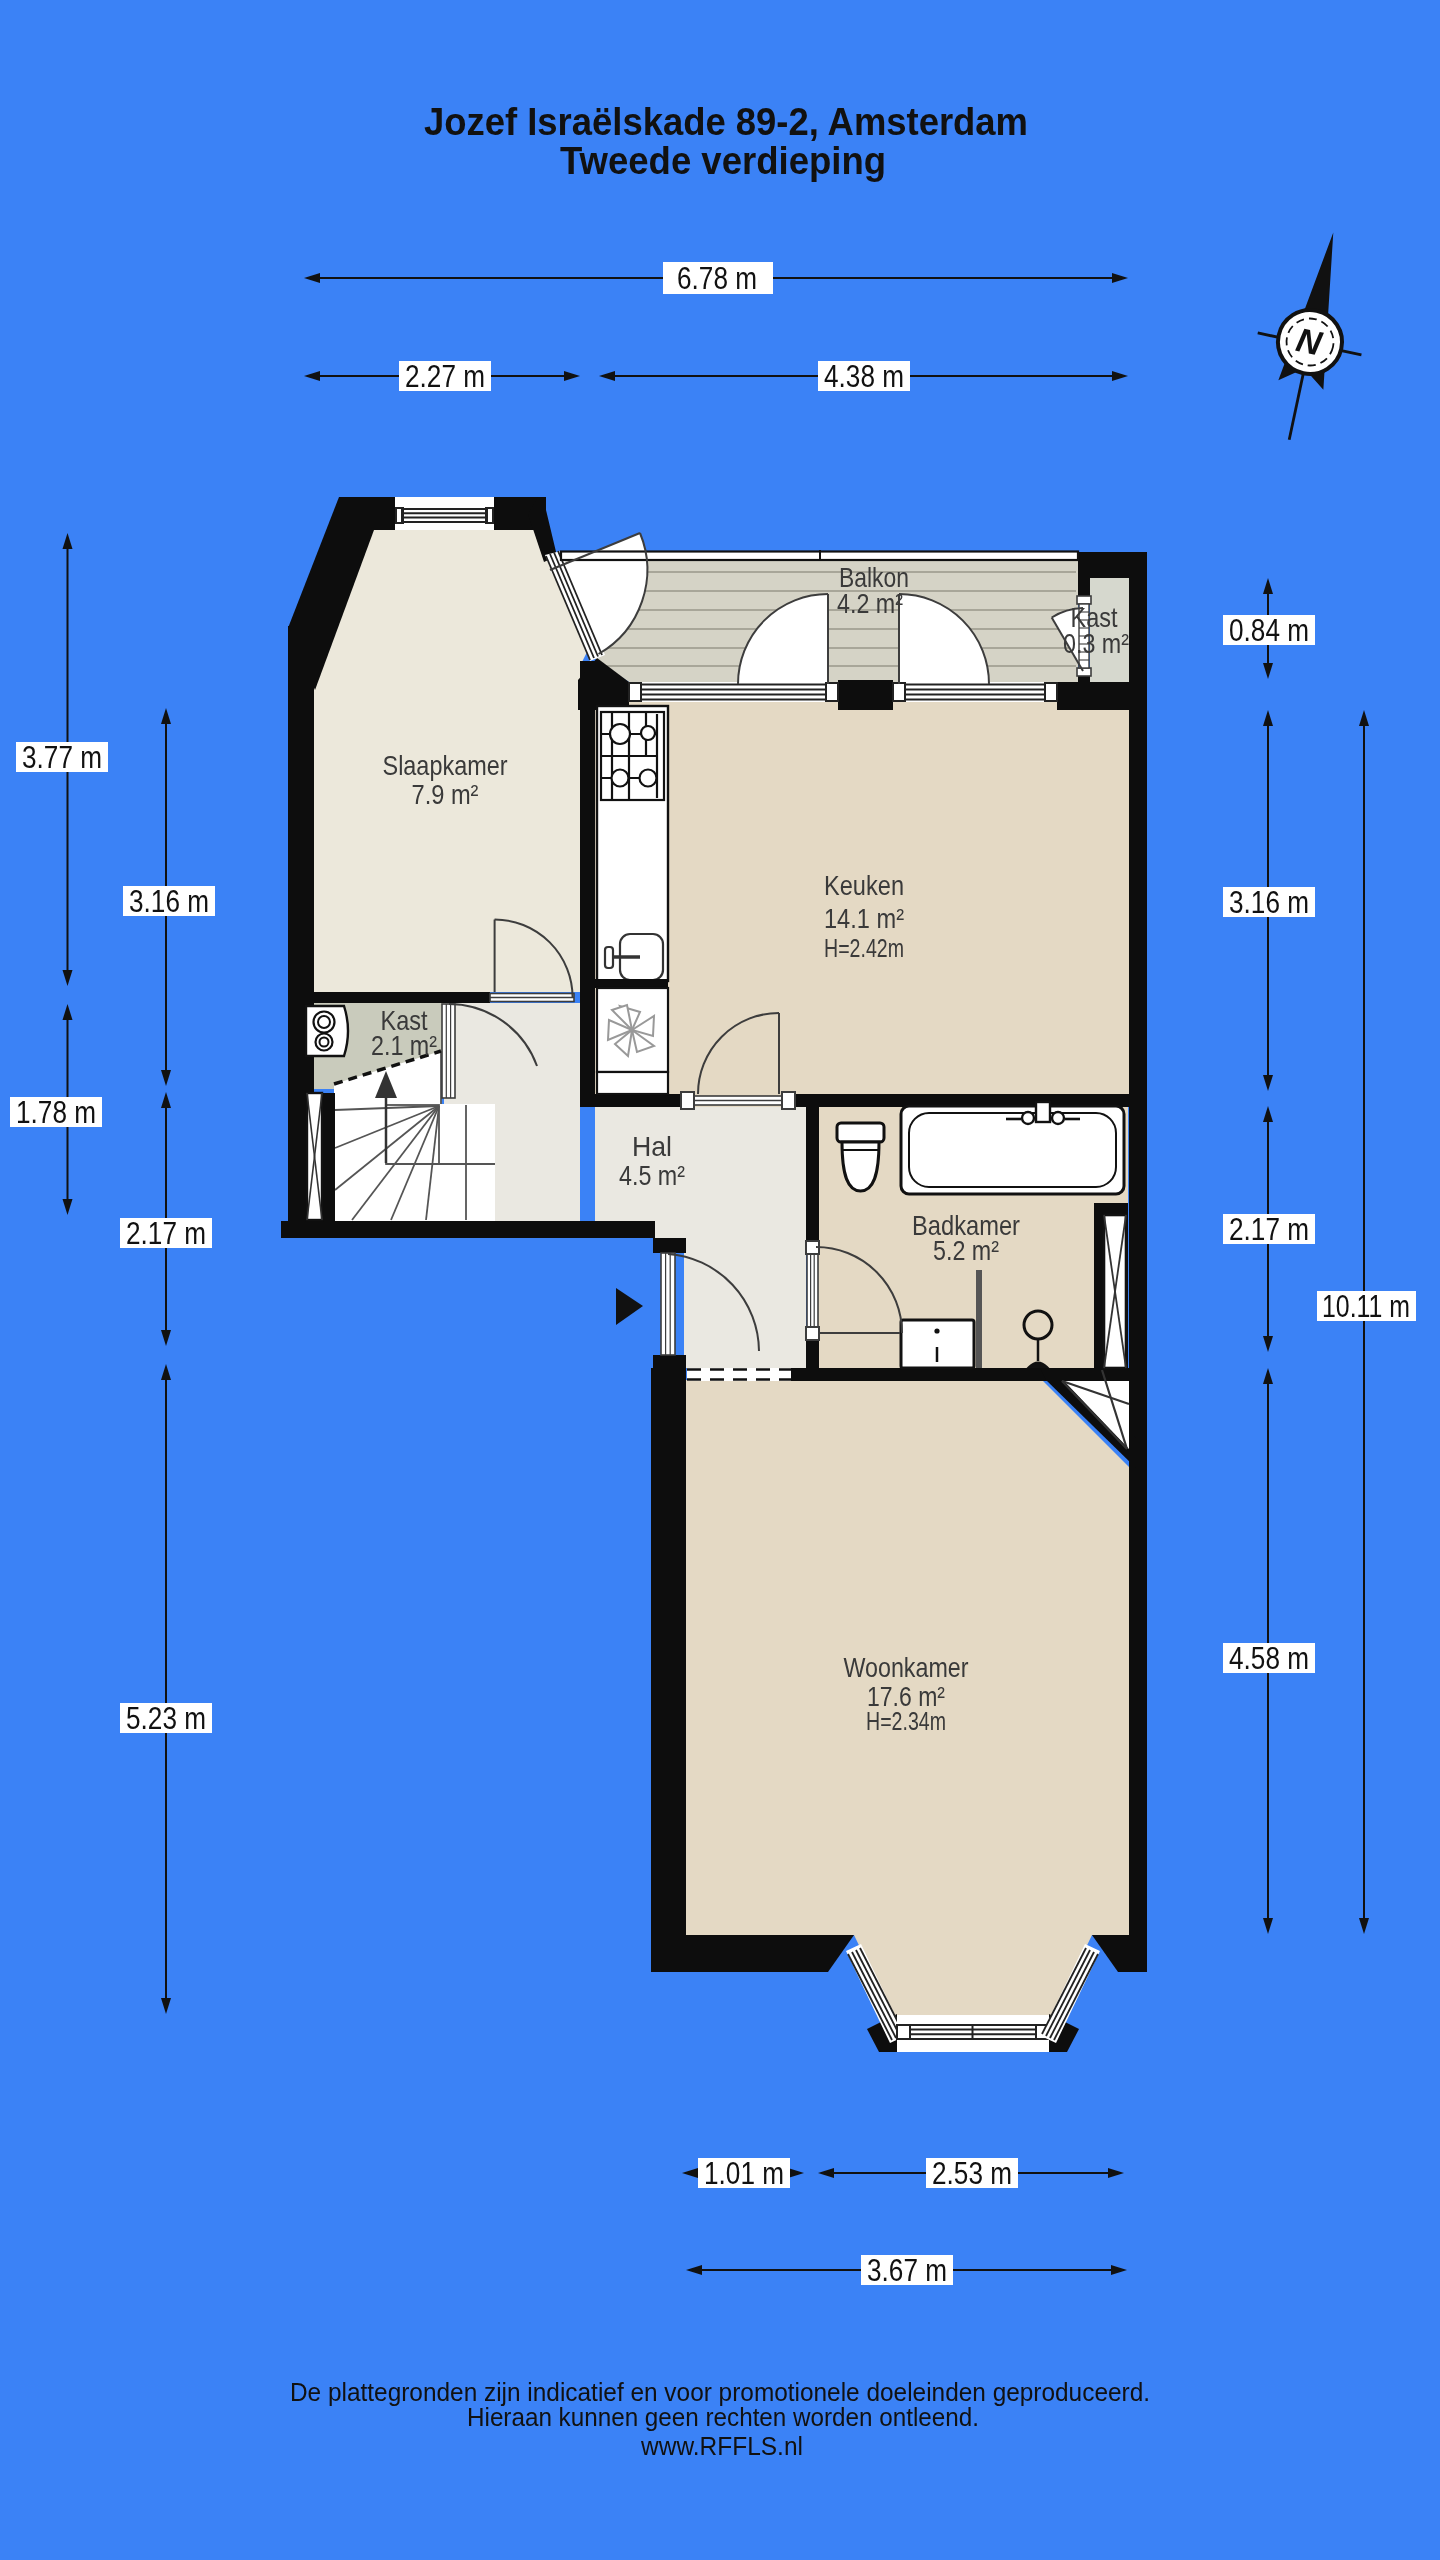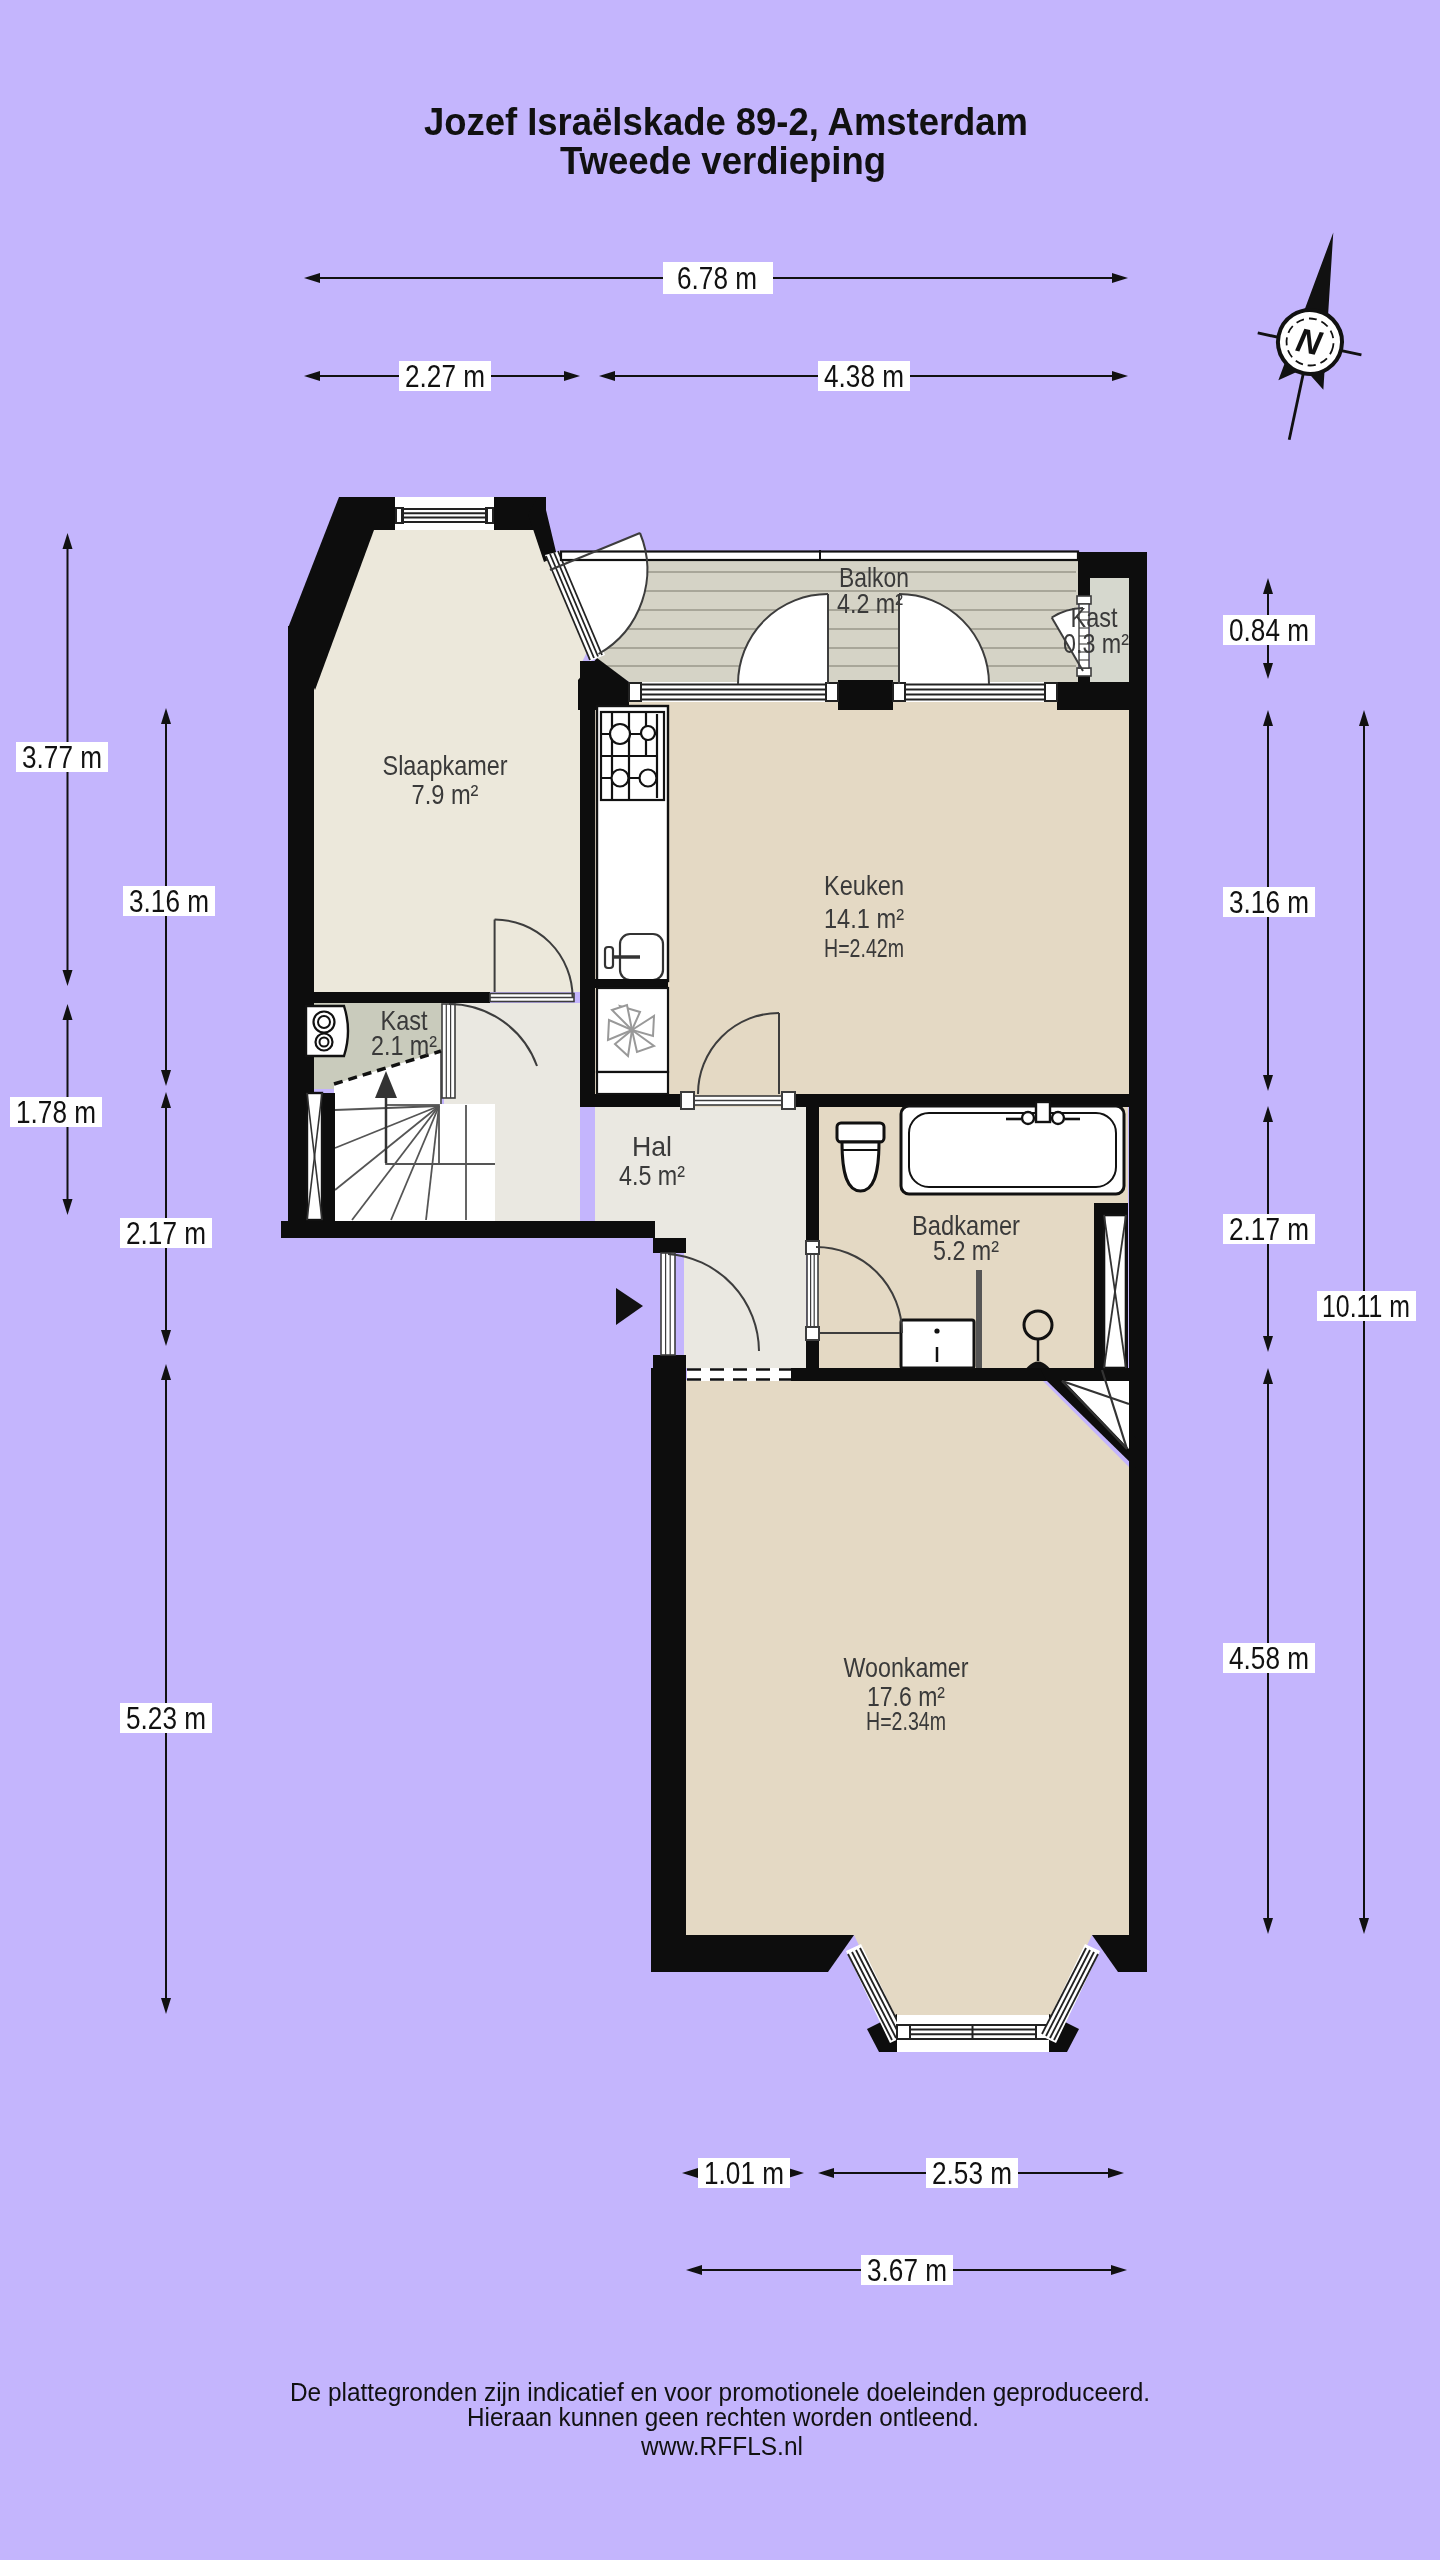--- a/index.html
+++ b/index.html
@@ -1,16 +1,16 @@
 <!DOCTYPE html>
 <html><head>
 <meta charset="utf-8">
 <style>
   html,body{margin:0;padding:0;background:#ffffff;}
-  #page{width:1440px;height:2560px;position:relative;background:#c4b5fd;overflow:hidden;}
+  #page{width:1440px;height:2560px;position:relative;background:#3b82f6;overflow:hidden;}
   svg{display:block;}
   text{font-family:"Liberation Sans",sans-serif;}
 </style>
 </head>
 <body>
 <div id="page">
 <svg width="1440" height="2560" viewBox="0 0 1440 2560">
 
 <g id="title">
 <text x="726" y="135" font-size="38" font-weight="bold" text-anchor="middle" fill="#111" textLength="604" lengthAdjust="spacingAndGlyphs">Jozef Israëlskade 89-2, Amsterdam</text>

